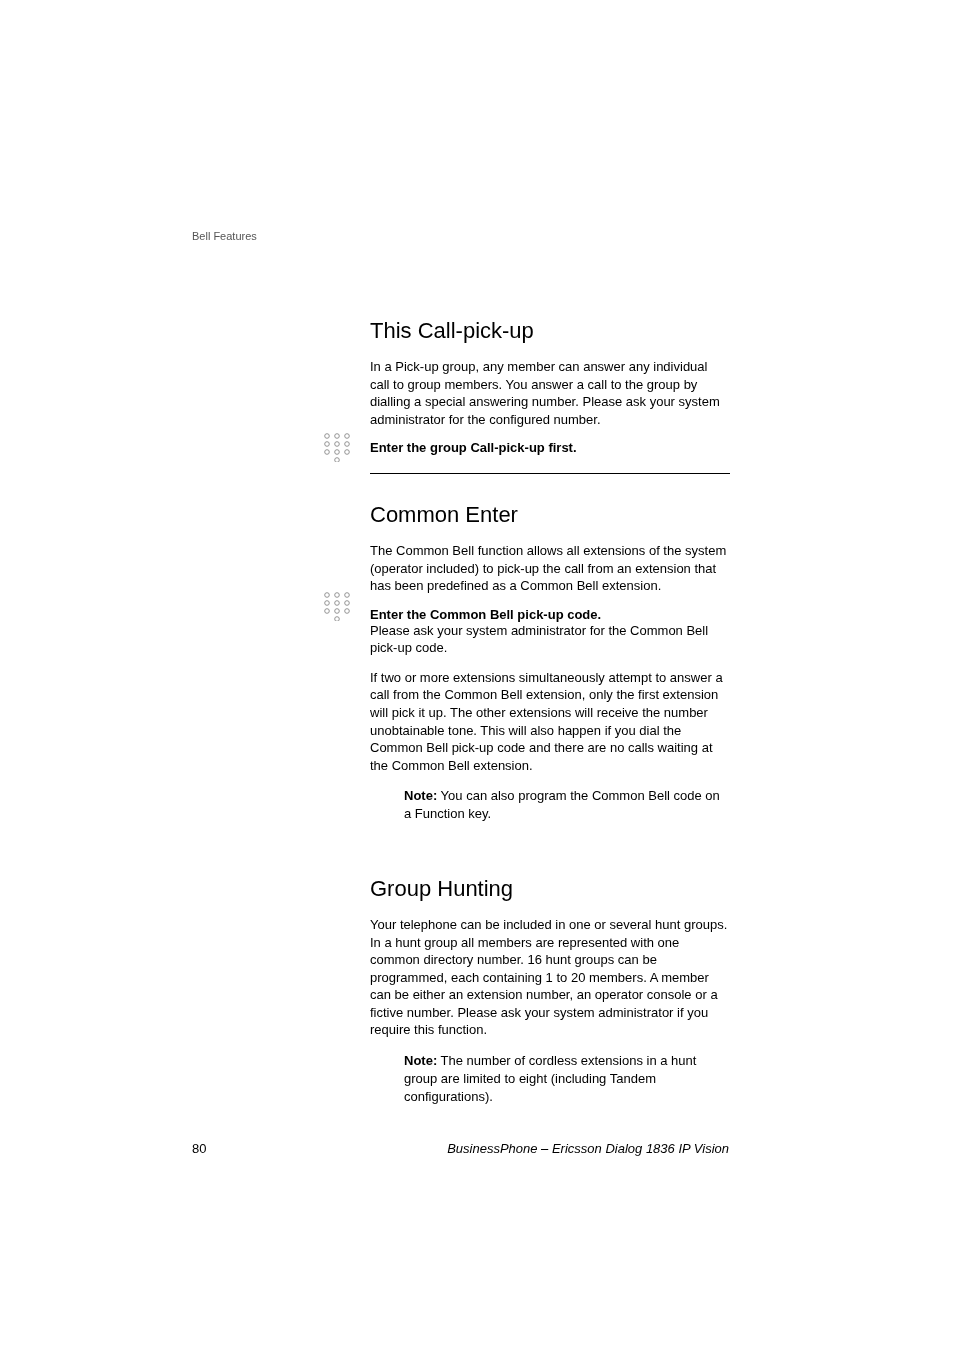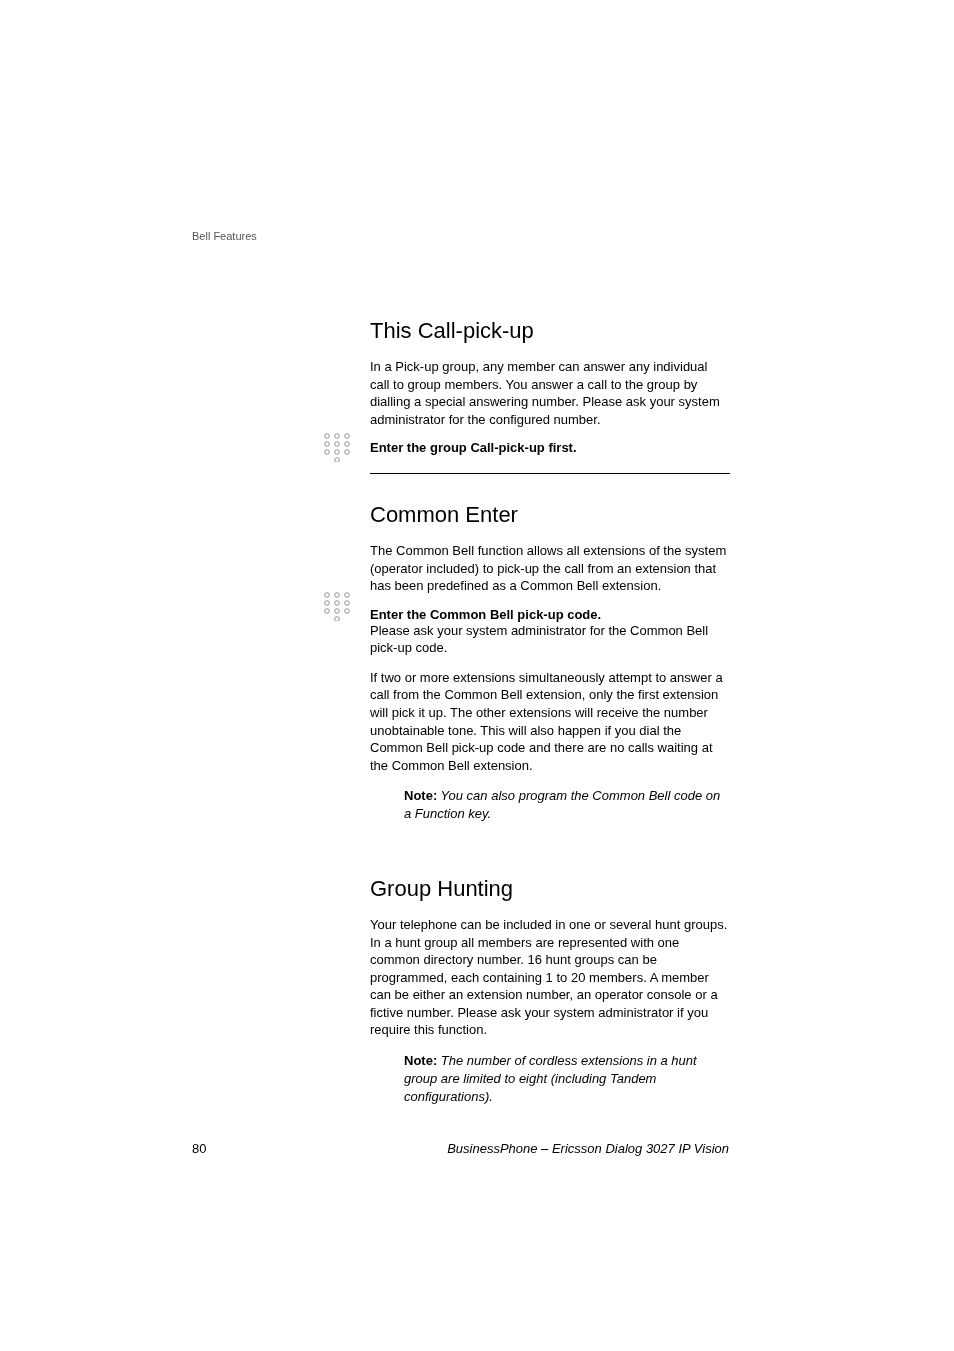--- a/index.html
+++ b/index.html
@@ -59,21 +59,20 @@
     margin-bottom: 12px;
   }
   .note-label {
     font-size: 13px;
     font-weight: bold;
     color: #000;
     text-align: center;
   }
   .note-text {
     font-size: 13px;
-    font-style: italic;
     color: #000;
   }
   .keypad-icon {
     position: absolute;
     left: -48px;
     width: 30px;
   }
   .keypad-icon svg {
     width: 30px;
     height: 30px;
@@ -182,14 +181,14 @@
     <p class="body-text">Your telephone can be included in one or several hunt groups. In a hunt group all members are represented with one common directory number. 16 hunt groups can be programmed, each containing 1 to 20 members. A member can be either an extension number, an operator console or a fictive number. Please ask your system administrator if you require this function.</p>
     <div class="note-block">
       <span class="note-label">Note:</span><span class="note-text"> The number of cordless extensions in a hunt group are limited to eight (including Tandem configurations).</span>
     </div>
   </div>
 
 </div>
 
 <div class="footer">
   <span class="page-number">80</span>
-  <span class="footer-text">BusinessPhone – Ericsson Dialog 3027 IP Vision</span>
+  <span class="footer-text">BusinessPhone – Ericsson Dialog 1836 IP Vision</span>
 </div>
 
 </body></html>

